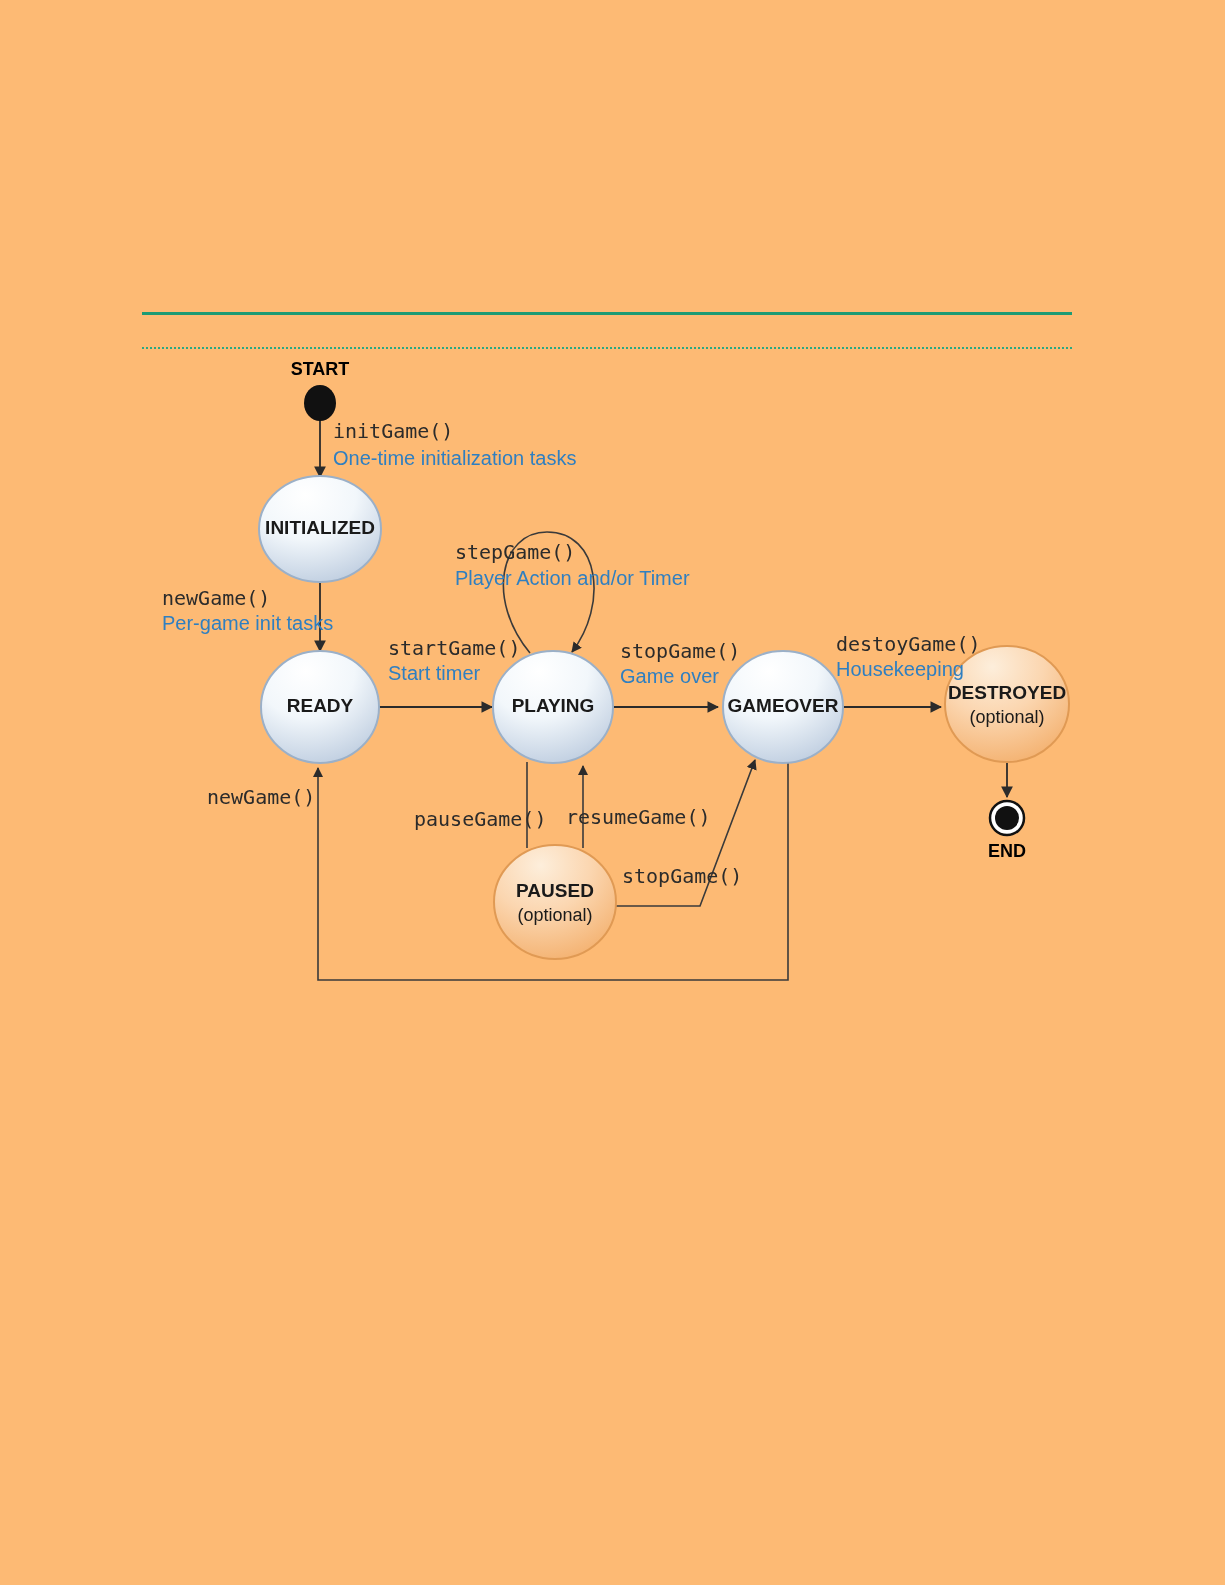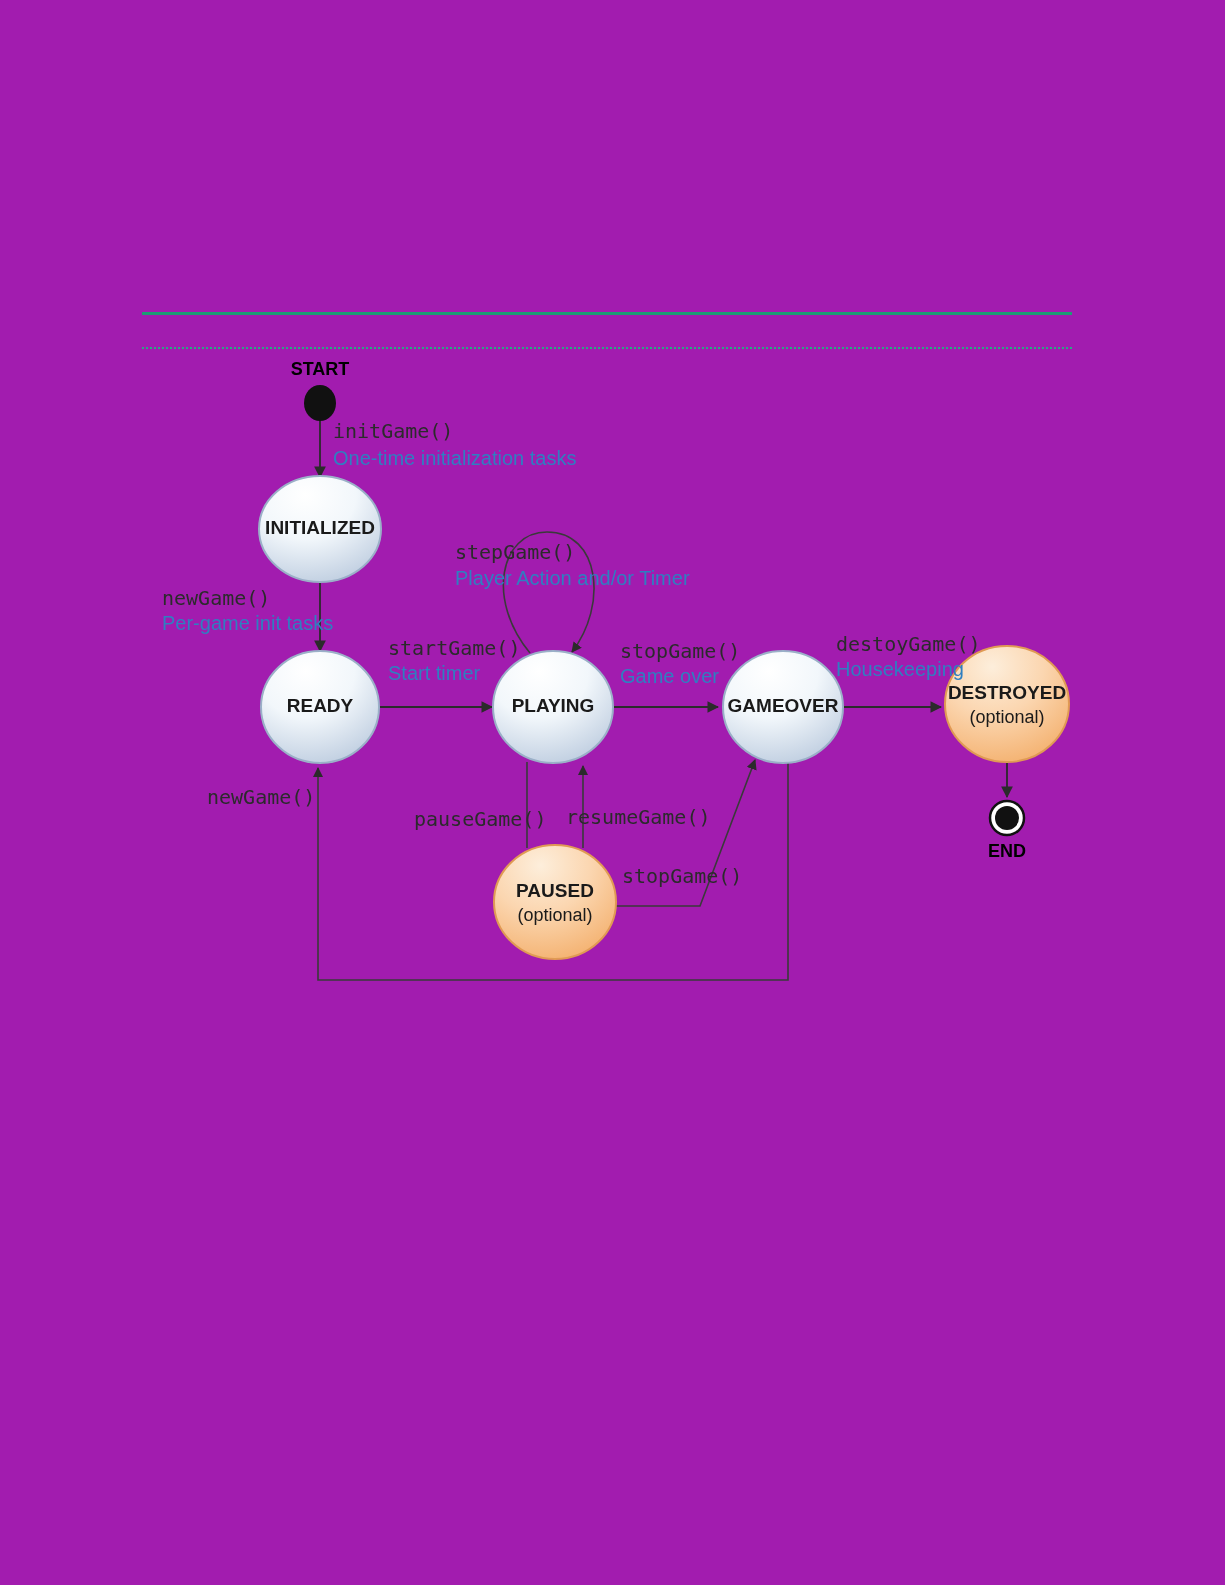--- a/index.html
+++ b/index.html
@@ -10,21 +10,21 @@
   body {
     width: 1225px;
     height: 1585px;
     font-family: "Liberation Sans", sans-serif;
     overflow: hidden;
   }
   #page {
     position: relative;
     width: 1225px;
     height: 1585px;
-    background: #a21caf;
+    background: #fdba74;
   }
   .rule-solid {
     position: absolute;
     left: 142px;
     top: 312px;
     width: 930px;
     height: 3px;
     background: #1d9b74;
   }
   .rule-dotted {

